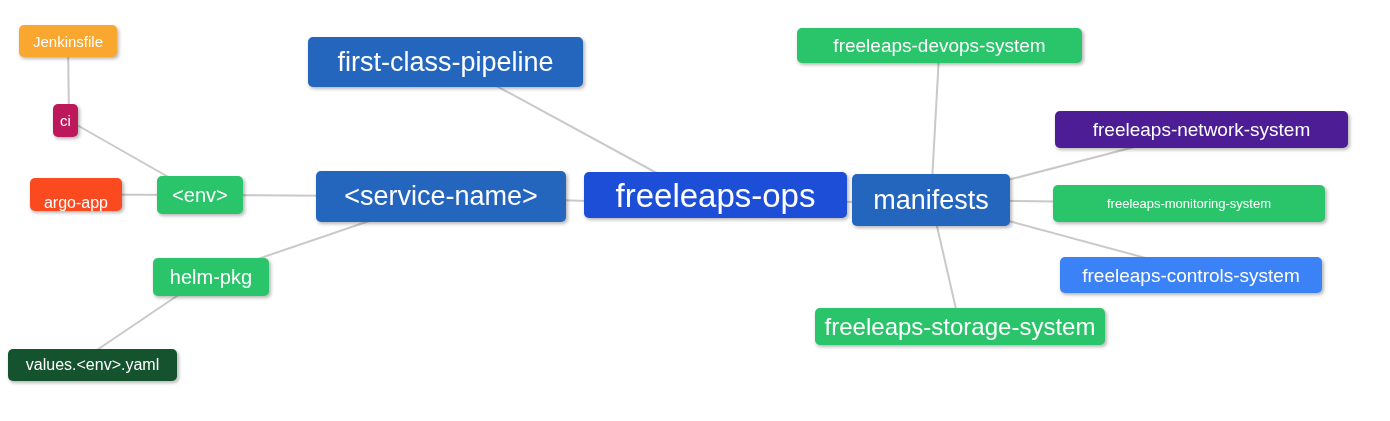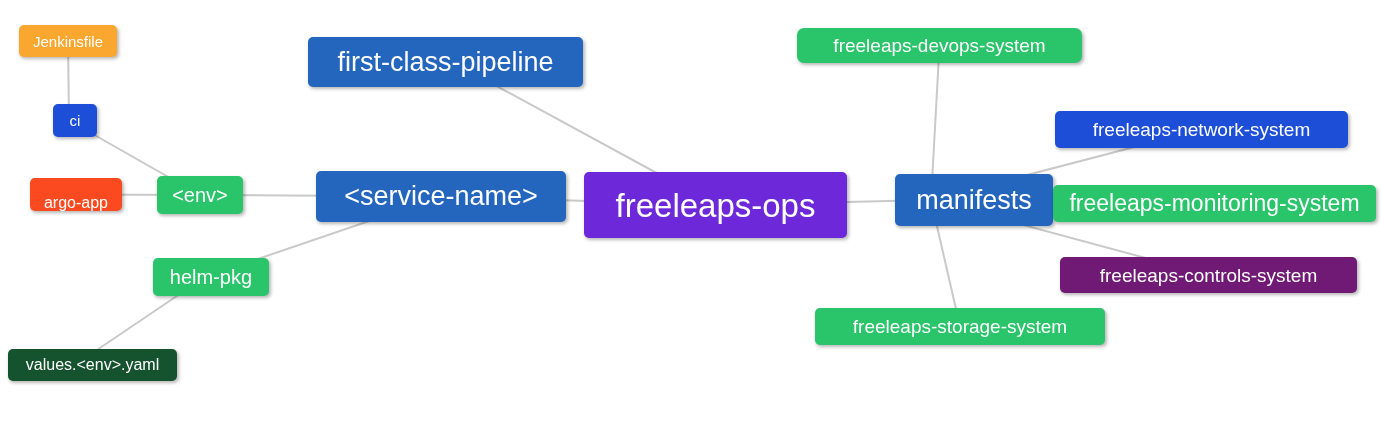--- a/index.html
+++ b/index.html
@@ -54,56 +54,56 @@
       <line x1="931" y1="200" x2="939.5" y2="45.5" stroke="#c9c9c9" stroke-width="2"></line>
       <line x1="931" y1="200" x2="1201.5" y2="129.5" stroke="#c9c9c9" stroke-width="2"></line>
       <line x1="931" y1="200" x2="1213" y2="203.5" stroke="#c9c9c9" stroke-width="2"></line>
       <line x1="931" y1="200" x2="1208.5" y2="275" stroke="#c9c9c9" stroke-width="2"></line>
       <line x1="931" y1="200" x2="960" y2="326.5" stroke="#c9c9c9" stroke-width="2"></line>
     </svg>
   <div id="node-layer">
       <div class="node" style="left: 19px; top: 25px; width: 98px; height: 32px; font-size: 15px; background: rgb(249, 167, 46); color: rgb(255, 255, 255);">
         <span class="node-label">Jenkinsfile</span>
       </div>
-      <div class="node" style="left: 53px; top: 104px; width: 44px; height: 33px; font-size: 15px; background: #1d4ed8; color: rgb(255, 255, 255); justify-content: center;">
+      <div class="node" style="left: 53px; top: 104px; width: 25px; height: 33px; font-size: 15px; background: #be185d; color: rgb(255, 255, 255); justify-content: center;">
         <span class="node-label">ci</span>
       </div>
       <div class="node" style="left: 30px; top: 178px; width: 92px; height: 33px; font-size: 16px; background: rgb(251, 74, 31); color: rgb(255, 255, 255); align-items: flex-end;">
         <span class="node-label">argo-app</span>
       </div>
       <div class="node" style="left: 157px; top: 176px; width: 86px; height: 38px; font-size: 20px; background: rgb(42, 196, 106); color: rgb(255, 255, 255);">
         <span class="node-label">&lt;env&gt;</span>
       </div>
       <div class="node" style="left: 147px; top: 258px; width: 116px; height: 38px; font-size: 20px; background: rgb(42, 196, 106); color: rgb(255, 255, 255); margin-left: 6px;">
         <span class="node-label">helm-pkg</span>
       </div>
       <div class="node" style="left: 8px; top: 349px; width: 169px; height: 32px; font-size: 16px; background: #14532d; color: rgb(255, 255, 255);">
         <span class="node-label">values.&lt;env&gt;.yaml</span>
       </div>
       <div class="node" style="left: 308px; top: 37px; width: 275px; height: 50px; font-size: 27px; background: rgb(36, 101, 190); color: rgb(255, 255, 255);">
         <span class="node-label">first-class-pipeline</span>
       </div>
       <div class="node" style="left: 316px; top: 171px; width: 250px; height: 51px; font-size: 27px; background: rgb(36, 101, 190); color: rgb(255, 255, 255); text-align: right;">
         <span class="node-label">&lt;service-name&gt;</span>
       </div>
-      <div class="node" style="left: 584px; top: 172px; width: 263px; height: 66px; font-size: 33px; background: #6d28d9; color: rgb(255, 255, 255);">
+      <div class="node" style="left: 584px; top: 172px; width: 263px; height: 46px; font-size: 33px; background: #1d4ed8; color: rgb(255, 255, 255);">
         <span class="node-label">freeleaps-ops</span>
       </div>
-      <div class="node" style="left: 852px; top: 174px; width: 158px; height: 52px; font-size: 27px; background: rgb(36, 101, 190); color: rgb(255, 255, 255); margin-left: 43px;">
+      <div class="node" style="left: 852px; top: 174px; width: 158px; height: 52px; font-size: 27px; background: rgb(36, 101, 190); color: rgb(255, 255, 255);">
         <span class="node-label">manifests</span>
       </div>
-      <div class="node" style="left: 797px; top: 28px; width: 285px; height: 35px; font-size: 19px; background: rgb(42, 196, 106); color: rgb(255, 255, 255); border-radius: 7px;">
+      <div class="node" style="left: 797px; top: 28px; width: 285px; height: 35px; font-size: 19px; background: rgb(42, 196, 106); color: rgb(255, 255, 255);">
         <span class="node-label">freeleaps-devops-system</span>
       </div>
-      <div class="node" style="left: 1055px; top: 111px; width: 293px; height: 37px; font-size: 19px; background: #1d4ed8; color: rgb(255, 255, 255); text-align: right;">
+      <div class="node" style="left: 1055px; top: 111px; width: 293px; height: 37px; font-size: 19px; background: #4c1d95; color: rgb(255, 255, 255); text-align: right;">
         <span class="node-label">freeleaps-network-system</span>
       </div>
-      <div class="node" style="left: 1053px; top: 185px; width: 323px; height: 37px; font-size: 23px; background: rgb(42, 196, 106); color: rgb(255, 255, 255);">
+      <div class="node" style="left: 1053px; top: 185px; width: 272px; height: 37px; font-size: 13px; background: rgb(42, 196, 106); color: rgb(255, 255, 255);">
         <span class="node-label">freeleaps-monitoring-system</span>
       </div>
-      <div class="node" style="left: 1060px; top: 257px; width: 297px; height: 36px; font-size: 19px; background: #701a75; color: rgb(255, 255, 255); justify-content: center;">
+      <div class="node" style="left: 1060px; top: 257px; width: 262px; height: 36px; font-size: 19px; background: #3b82f6; color: rgb(255, 255, 255); justify-content: center;">
         <span class="node-label">freeleaps-controls-system</span>
       </div>
-      <div class="node" style="left: 815px; top: 308px; width: 290px; height: 37px; font-size: 19px; background: rgb(42, 196, 106); color: rgb(255, 255, 255);">
+      <div class="node" style="left: 815px; top: 308px; width: 290px; height: 37px; font-size: 24px; background: rgb(42, 196, 106); color: rgb(255, 255, 255);">
         <span class="node-label">freeleaps-storage-system</span>
       </div>
     </div>
 </div>
 
 </body></html>

